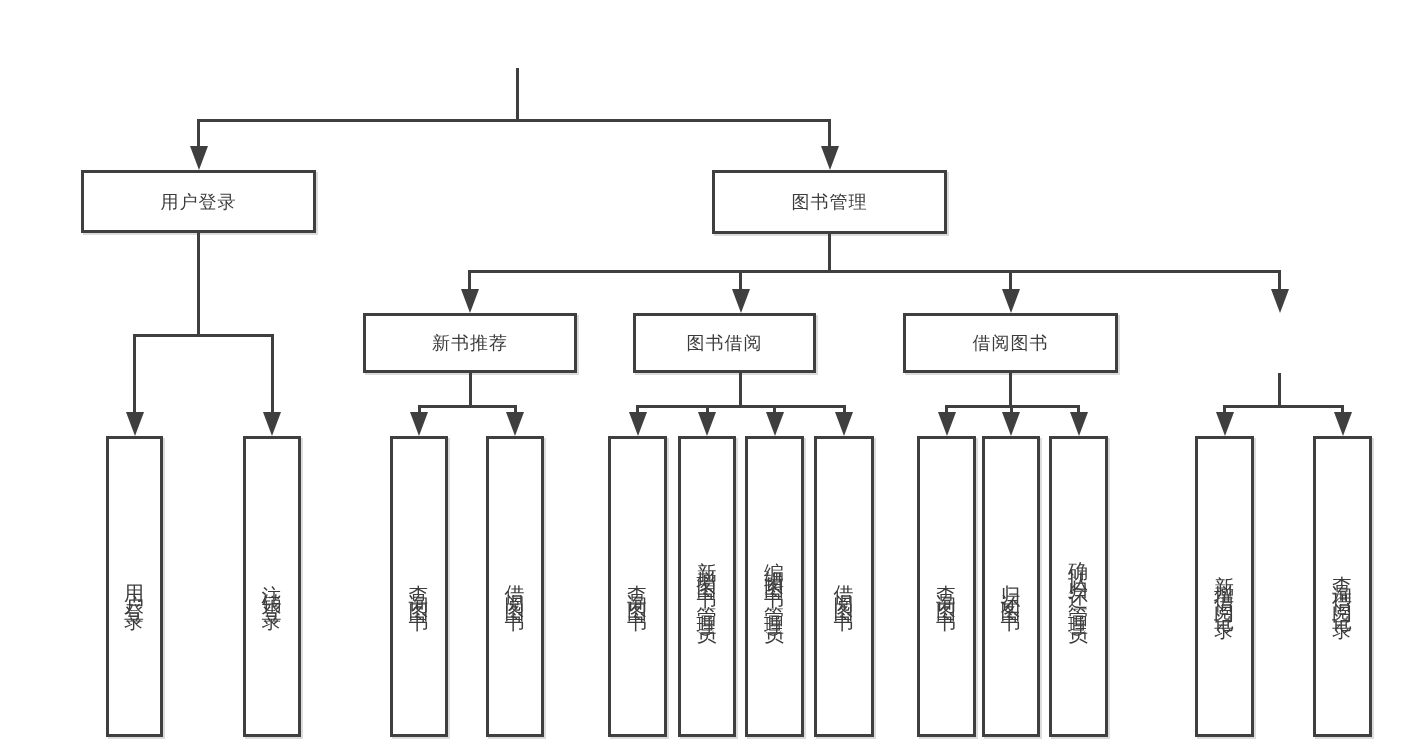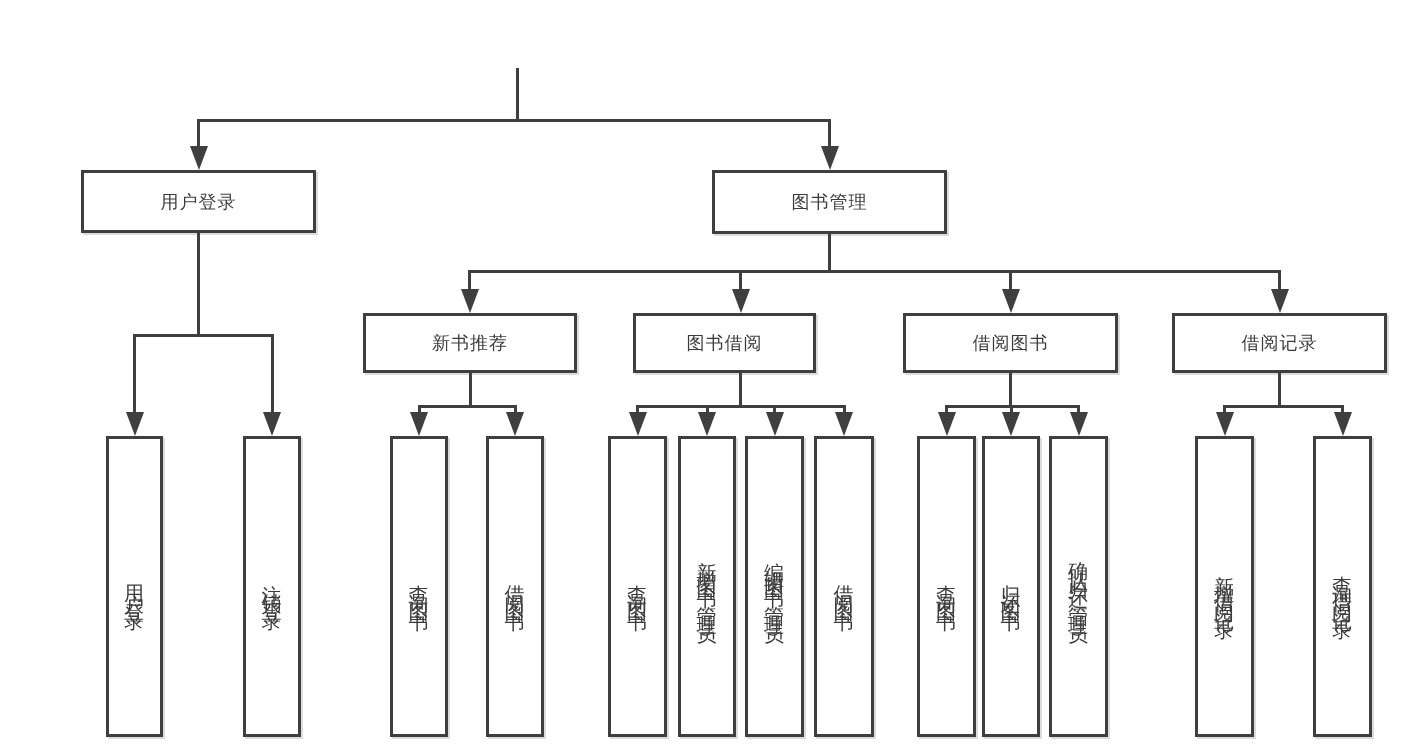--- a/index.html
+++ b/index.html
@@ -94,23 +94,20 @@
 
   <div class="box" style="left:363px; top:313px; width:214px; height:60px;">
     <span class="t">新书推荐</span>
   </div>
   <div class="box" style="left:633px; top:313px; width:183px; height:60px;">
     <span class="t">图书借阅</span>
   </div>
   <div class="box" style="left:903px; top:313px; width:215px; height:60px;">
     <span class="t">借阅图书</span>
   </div>
-  <div class="box" style="left:1172px; top:313px; width:215px; height:60px;">
-    <span class="t">借阅记录</span>
-  </div>
 
   <div class="lv" style="left:469px; top:373px; height:34px;"></div>
   <div class="lh" style="left:418px; top:405px; width:99px;"></div>
   <div class="lv" style="left:418px; top:405px; height:9px;"></div>
   <div class="ar" style="left:410px; top:412px;"></div>
   <div class="lv" style="left:514px; top:405px; height:9px;"></div>
   <div class="ar" style="left:506px; top:412px;"></div>
 
   <div class="lv" style="left:739px; top:373px; height:34px;"></div>
   <div class="lh" style="left:636px; top:405px; width:210px;"></div>

